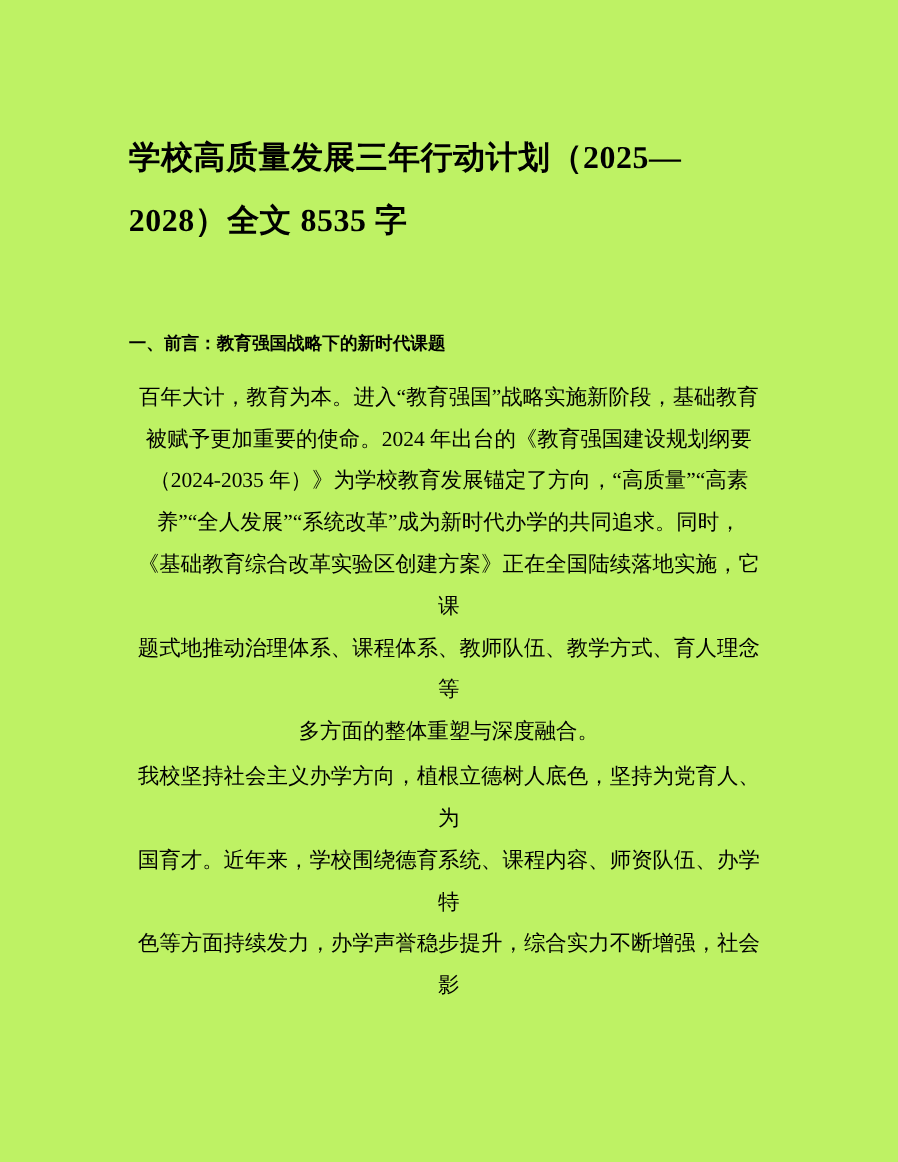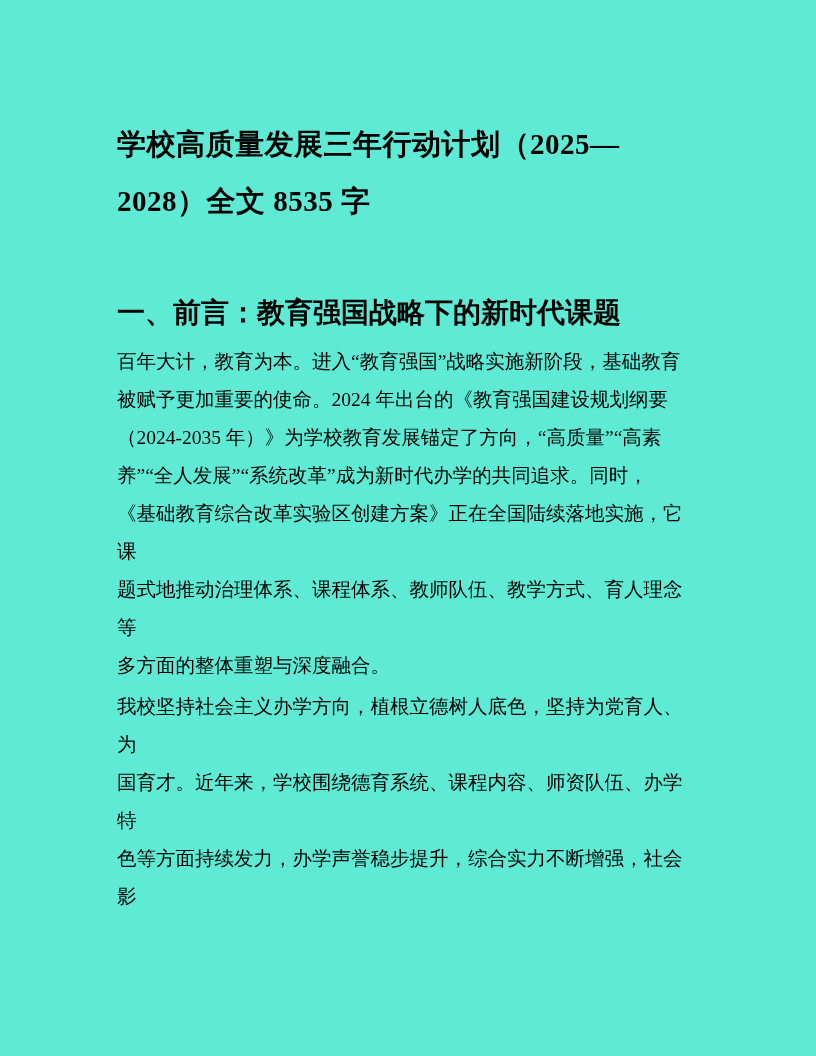--- a/index.html
+++ b/index.html
@@ -4,21 +4,21 @@
 <style>
   html, body {
     margin: 0;
     padding: 0;
     background: #ffffff;
   }
   .page {
     position: relative;
     width: 816px;
     height: 1056px;
-    background: #5eead4;
+    background: #bef264;
     overflow: hidden;
     font-family: "Liberation Serif", "DejaVu Serif", serif;
     color: #000000;
   }
   .content {
     position: absolute;
     left: 117px;
     top: 116px;
     width: 582px;
   }
@@ -26,33 +26,33 @@
     margin: 0;
     font-size: 29px;
     font-weight: 700;
     line-height: 57px;
     letter-spacing: 0.5px;
     white-space: pre-line;
     color: #000000;
   }
   .section-heading {
     margin: 64px 0 11px 0;
-    font-size: 28px;
+    font-size: 16px;
     font-weight: 700;
     line-height: 38px;
     white-space: pre-line;
     color: #000000;
   }
   .para {
     margin: 0 0 3px 0;
     font-size: 19.5px;
     font-weight: 400;
     line-height: 38px;
     white-space: pre-line;
-    text-align: left;
+    text-align: center;
     color: #000000;
   }
 </style>
 </head>
 <body>
 
 <div class="page">
   <div class="content">
     <h1 class="doc-title">学校高质量发展三年行动计划（2025—
 2028）全文 8535 字</h1>

